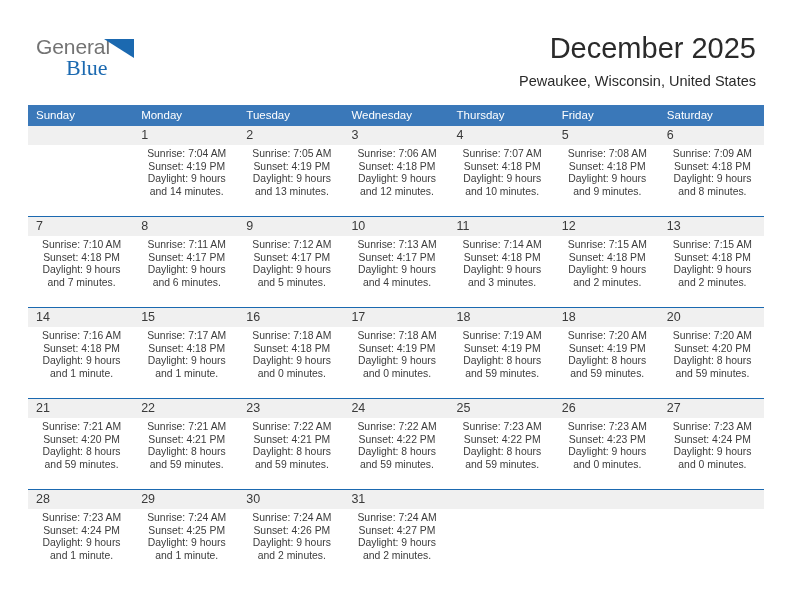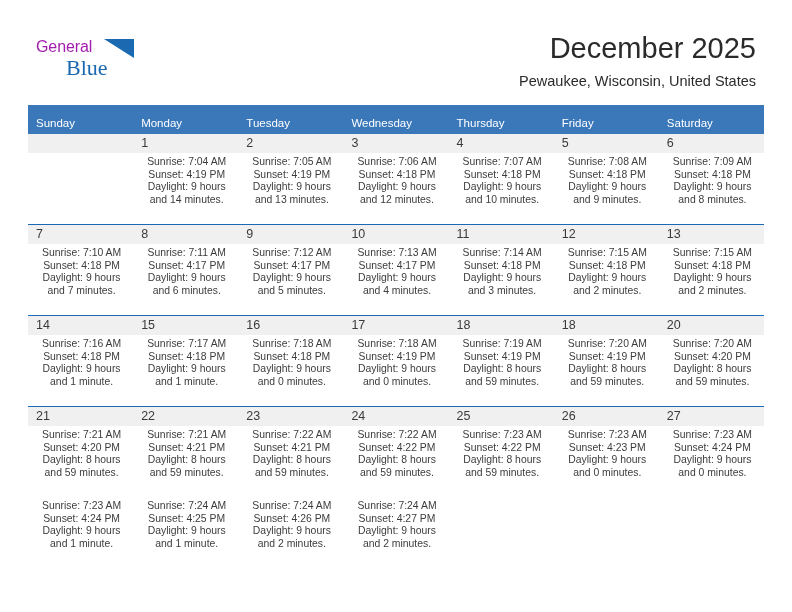--- a/index.html
+++ b/index.html
@@ -35,23 +35,23 @@
     position: absolute;
     left: 36px;
     top: 36px;
     width: 200px;
     height: 52px;
   }
   .logo-general {
     position: absolute;
     left: 0;
     top: 0;
-    font-size: 16px;
+    font-size: 21px;
     letter-spacing: -0.1px;
-    color: #a21caf;
+    color: #737373;
     font-family: "Liberation Sans", sans-serif;
     line-height: 22px;
   }
   .logo-triangle {
     position: absolute;
     left: 68px;
     top: 3px;
     width: 0;
     height: 0;
     border-top: 19px solid #1b69b0;
@@ -96,21 +96,21 @@
     width: 736px;
     border-collapse: collapse;
     table-layout: fixed;
   }
   .calendar th {
     background: #3a78b9;
     color: #ffffff;
     font-size: 11.5px;
     font-weight: normal;
     text-align: left;
-    padding: 12px 0 5px 8px;
+    padding: 4px 0 5px 8px;
     height: 11px;
     line-height: 12px;
   }
 
   .daynum-cell {
     background: #f0f0f0;
     font-size: 12.5px;
     color: #3a3a3a;
     padding: 2px 0 2px 8px;
     height: 14px;
@@ -381,20 +381,29 @@
           <div class="daylight-line2">and 0 minutes.</div>
         </td>
         <td class="info-cell">
           <div>Sunrise: 7:23 AM</div>
           <div>Sunset: 4:24 PM</div>
           <div class="daylight-line1">Daylight: 9 hours</div>
           <div class="daylight-line2">and 0 minutes.</div>
         </td>
       </tr>
 
+      <tr class="week-sep">
+        <td class="daynum-cell">28</td>
+        <td class="daynum-cell">29</td>
+        <td class="daynum-cell">30</td>
+        <td class="daynum-cell">31</td>
+        <td class="daynum-cell"></td>
+        <td class="daynum-cell"></td>
+        <td class="daynum-cell"></td>
+      </tr>
       <tr>
         <td class="info-cell">
           <div>Sunrise: 7:23 AM</div>
           <div>Sunset: 4:24 PM</div>
           <div class="daylight-line1">Daylight: 9 hours</div>
           <div class="daylight-line2">and 1 minute.</div>
         </td>
         <td class="info-cell">
           <div>Sunrise: 7:24 AM</div>
           <div>Sunset: 4:25 PM</div>

